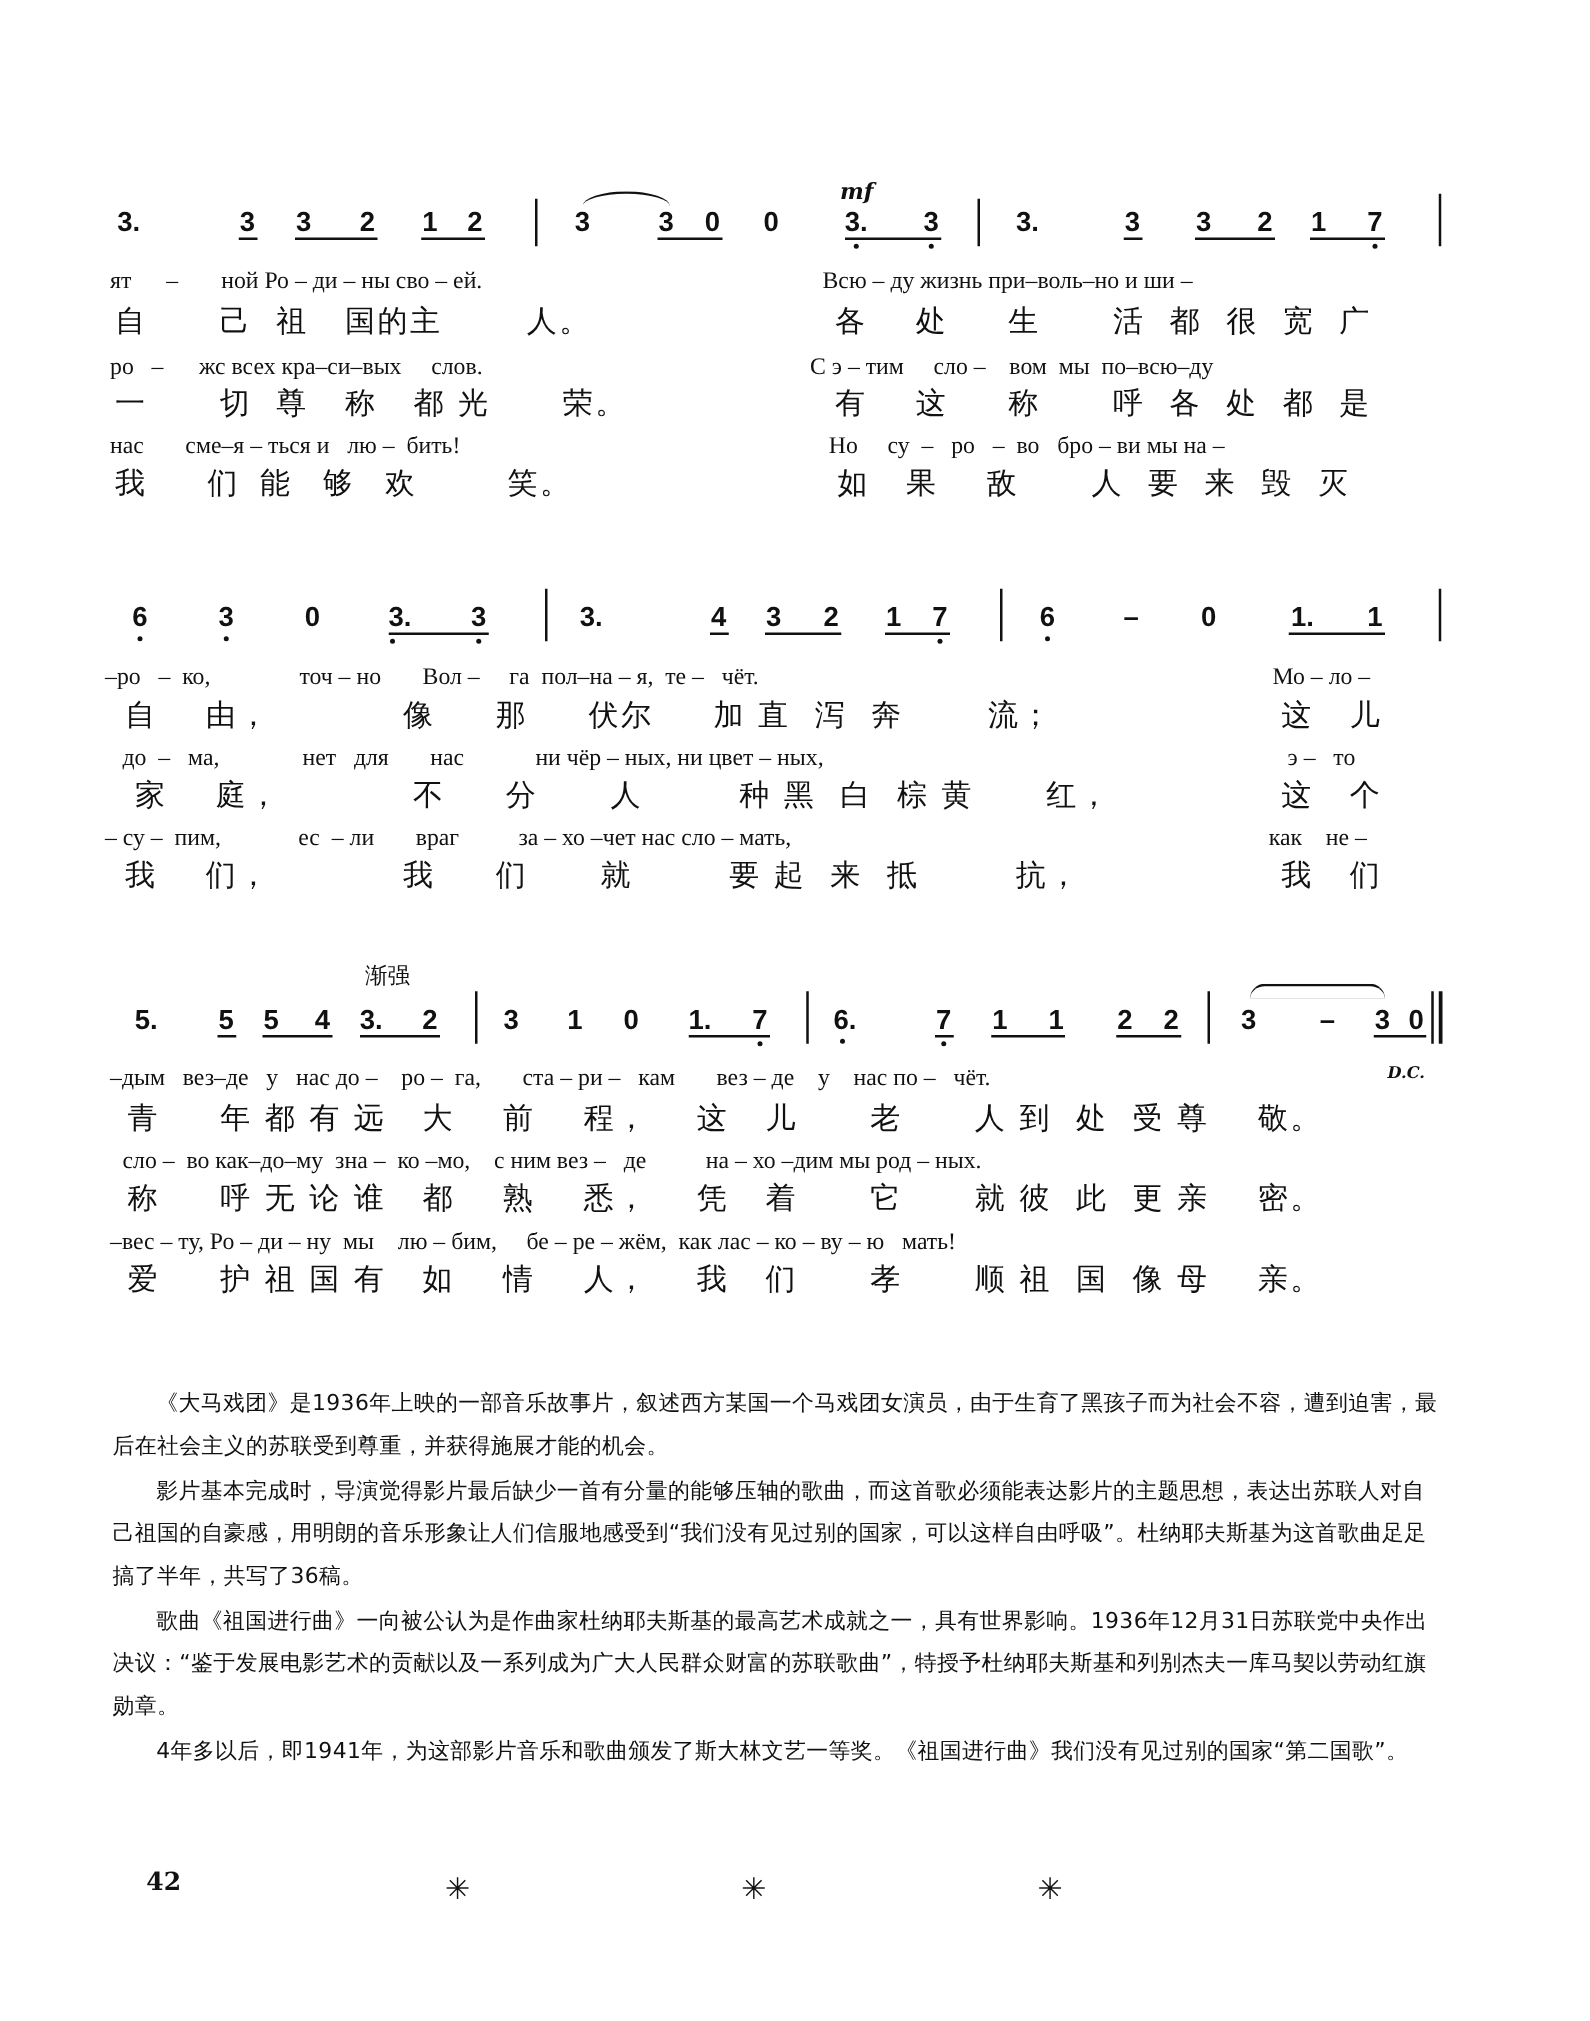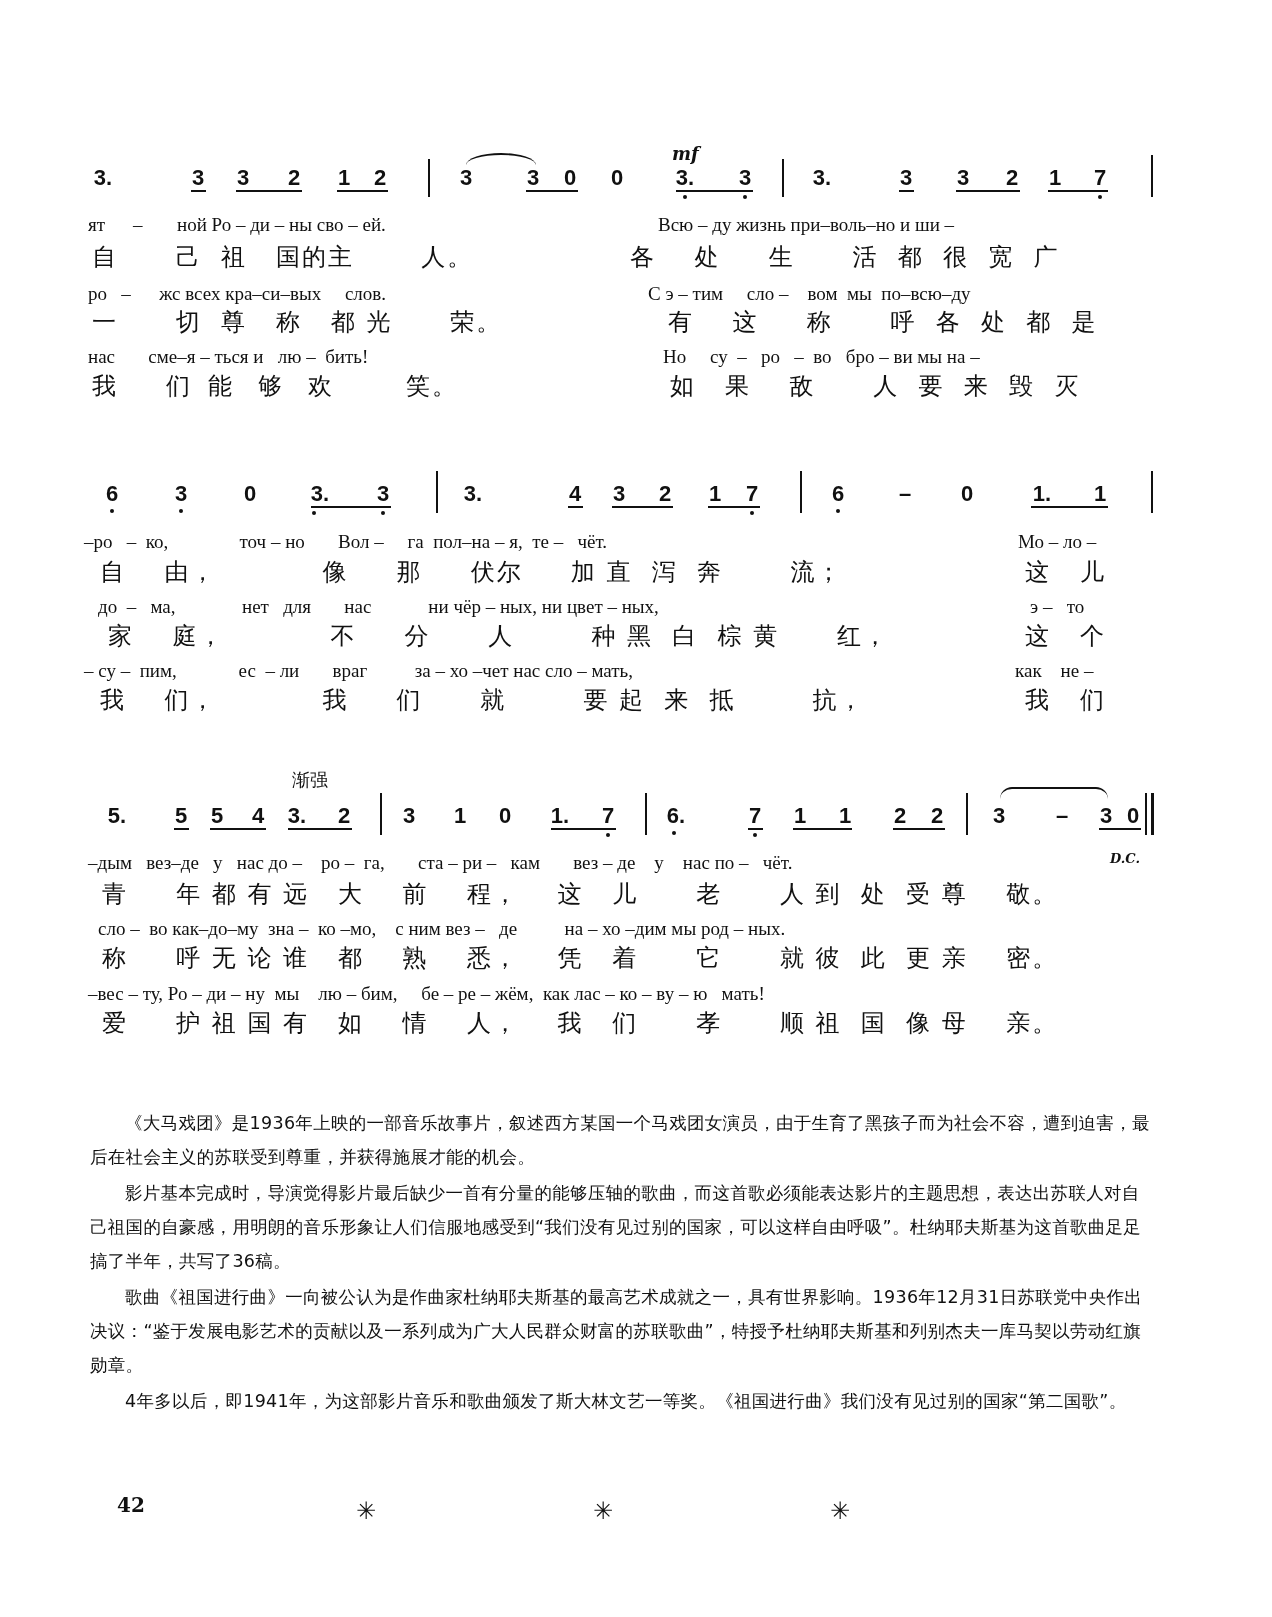--- a/index.html
+++ b/index.html
@@ -73,21 +73,21 @@
   <div class="dot-below" style="left:1098px; top:30px;"></div>
 </div>
 <div class="lyric-line lyric-ru" style="top:214px;">
   <span class="syl-left" style="left:88px;">ят</span>
     <span class="syl-left" style="left:133px;">–</span>
   <span class="syl-left" style="left:177px;">ной Ро – ди – ны  сво  –  ей.</span>
   <span class="syl-left" style="left:658px;">Всю – ду    жизнь    при–воль–но   и   ши –</span>
 </div>
 <div class="lyric-line lyric-zh" style="top:241px;">
   <span class="syl-left" style="left:92px; letter-spacing:2px;">自&nbsp;&nbsp;&nbsp;&nbsp;&nbsp;&nbsp;己&nbsp;&nbsp;祖&nbsp;&nbsp;&nbsp;国的主&nbsp;&nbsp;&nbsp;&nbsp;&nbsp;&nbsp;&nbsp;人。</span>
-  <span class="syl-left" style="left:630px; letter-spacing:2px;">各&nbsp;&nbsp;&nbsp;&nbsp;处&nbsp;&nbsp;&nbsp;&nbsp;&nbsp;生&nbsp;&nbsp;&nbsp;&nbsp;&nbsp;&nbsp;活&nbsp;&nbsp;都&nbsp;&nbsp;很&nbsp;&nbsp;宽&nbsp;&nbsp;广</span>
+  <span class="syl-left" style="left:668px; letter-spacing:2px;">各&nbsp;&nbsp;&nbsp;&nbsp;处&nbsp;&nbsp;&nbsp;&nbsp;&nbsp;生&nbsp;&nbsp;&nbsp;&nbsp;&nbsp;&nbsp;活&nbsp;&nbsp;都&nbsp;&nbsp;很&nbsp;&nbsp;宽&nbsp;&nbsp;广</span>
 </div>
 <div class="lyric-line lyric-ru" style="top:283px;">
   <span class="syl-left" style="left:88px;">ро&nbsp;&nbsp;&nbsp;–&nbsp;&nbsp;&nbsp;&nbsp;&nbsp;&nbsp;жс всех кра–си–вых&nbsp;&nbsp;&nbsp;&nbsp;&nbsp;слов.</span>
   <span class="syl-left" style="left:648px;">С э – тим&nbsp;&nbsp;&nbsp;&nbsp;&nbsp;сло –&nbsp;&nbsp;&nbsp;&nbsp;вом&nbsp;&nbsp;мы&nbsp;&nbsp;по–всю–ду</span>
 </div>
 <div class="lyric-line lyric-zh" style="top:306px;">
   <span class="syl-left" style="left:668px; letter-spacing:2px;">有&nbsp;&nbsp;&nbsp;&nbsp;这&nbsp;&nbsp;&nbsp;&nbsp;&nbsp;称&nbsp;&nbsp;&nbsp;&nbsp;&nbsp;&nbsp;呼&nbsp;&nbsp;各&nbsp;&nbsp;处&nbsp;&nbsp;都&nbsp;&nbsp;是</span>
   <span class="syl-left" style="left:92px; letter-spacing:2px;">一&nbsp;&nbsp;&nbsp;&nbsp;&nbsp;&nbsp;切&nbsp;&nbsp;尊&nbsp;&nbsp;&nbsp;称&nbsp;&nbsp;&nbsp;都&nbsp;光&nbsp;&nbsp;&nbsp;&nbsp;&nbsp;&nbsp;荣。</span>
 </div>
 <div class="lyric-line lyric-ru" style="top:346px;">

